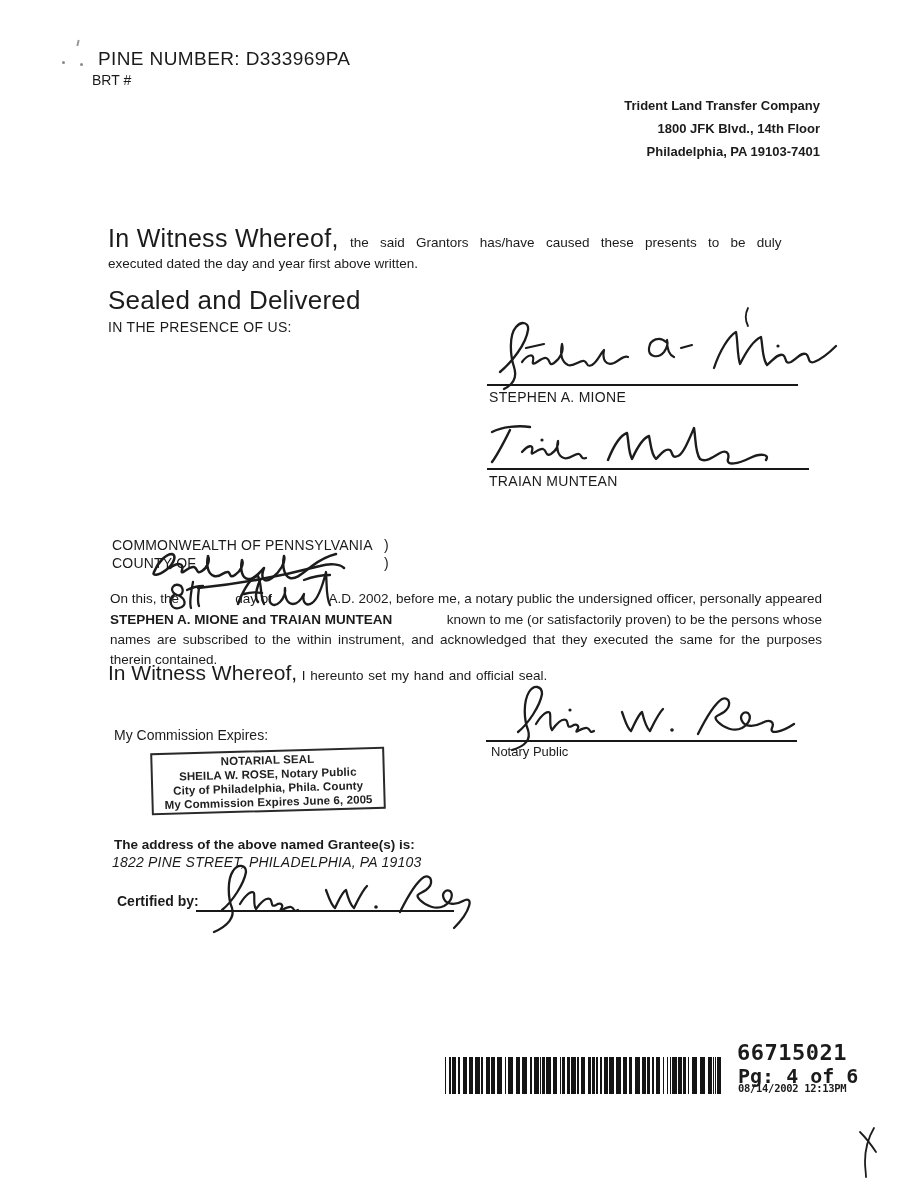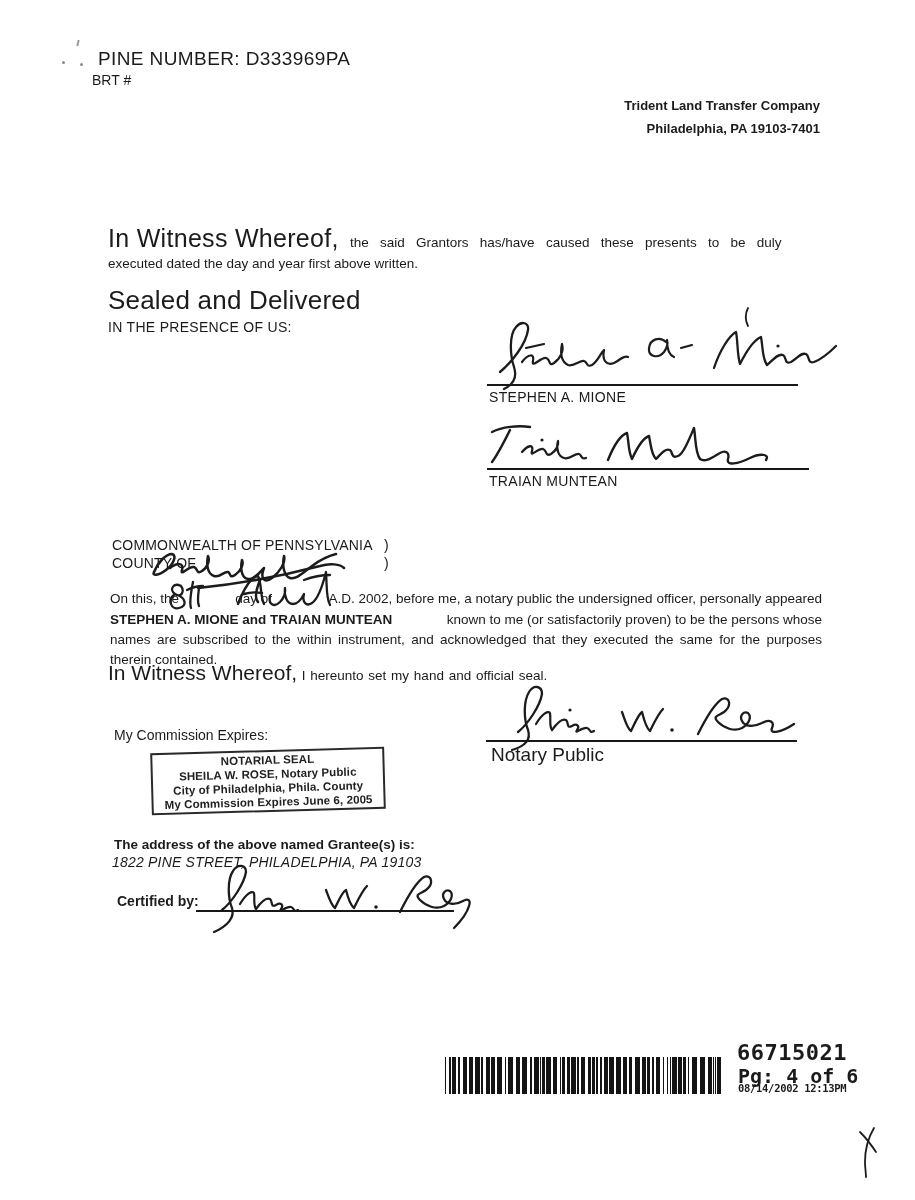--- a/index.html
+++ b/index.html
@@ -70,20 +70,21 @@
 
   <div class="abs stray-tick"></div>
   <div class="abs stray-dot" style="left:62px;top:61px;"></div>
   <div class="abs stray-dot" style="left:80px;top:63px;"></div>
 
   <div class="abs file-number nowrap">PINE NUMBER: D333969PA</div>
   <div class="abs brt nowrap">BRT #</div>
 
   <div class="abs company">
     <div>Trident Land Transfer Company</div>
+    <div>1800 JFK Blvd., 14th Floor</div>
     <div>Philadelphia, PA  19103-7401</div>
   </div>
 
   <div class="abs w1-line2 nowrap">executed dated the day and year first above written.</div>
   <div class="abs w1-line1 nowrap">
     <span class="big-heading">In Witness Whereof,</span><span class="small-after"> the said Grantors has/have caused these presents to be duly</span>
   </div>
 
   <div class="abs sealed nowrap">Sealed and Delivered</div>
   <div class="abs presence nowrap">IN THE PRESENCE OF US:</div>
@@ -152,21 +153,21 @@
 
   <svg class="abs" style="left:484px;top:682px;" width="320" height="68" viewBox="0 0 320 68">
     <path stroke-width="2.3" d="M34,50 C44,42 56,24 58,12 C58,4 50,2 45,10 C39,20 40,38 44,48 C47,57 42,64 28,68"></path>
     <path stroke-width="2.2" d="M52,42 C58,32 64,28 66,31 C67,37 65,44 68,48 C73,41 78,36 82,38 C85,40 82,47 88,44 C93,41 96,44 93,48 C90,53 98,45 103,46 C107,47 105,52 110,49"></path>
     <circle cx="86" cy="28" r="1.6" fill="#1c1c1c" stroke="none"></circle>
     <path stroke-width="2.3" d="M138,30 C141,38 143,46 147,49 C151,41 154,33 158,30 C160,38 162,46 166,49 C170,41 174,32 179,27"></path>
     <circle cx="188" cy="48" r="1.8" fill="#1c1c1c" stroke="none"></circle>
     <path stroke-width="2.3" d="M214,52 C222,36 230,22 238,17 C246,14 248,24 240,30 C234,34 228,34 234,40 C240,46 250,50 258,46 C265,42 268,35 264,31 C260,29 255,33 258,39 C261,45 270,45 278,41 C285,37 291,39 288,46 C285,53 298,50 310,42"></path>
   </svg>
   <div class="abs sigline" style="left:486px;top:740px;width:311px;"></div>
-  <div class="abs nowrap" style="left:491px;top:744px;font-size:19px;">Notary Public</div>
+  <div class="abs nowrap" style="left:491px;top:744px;font-size:13px;">Notary Public</div>
 
   <div class="abs commission-label nowrap">My Commission Expires:</div>
   <div class="abs stamp">
     <div>NOTARIAL SEAL</div>
     <div>SHEILA W. ROSE, Notary Public</div>
     <div>City of Philadelphia, Phila. County</div>
     <div>My Commission Expires June 6, 2005</div>
   </div>
 
   <div class="abs grantee-label nowrap">The address of the above named Grantee(s) is:</div>

